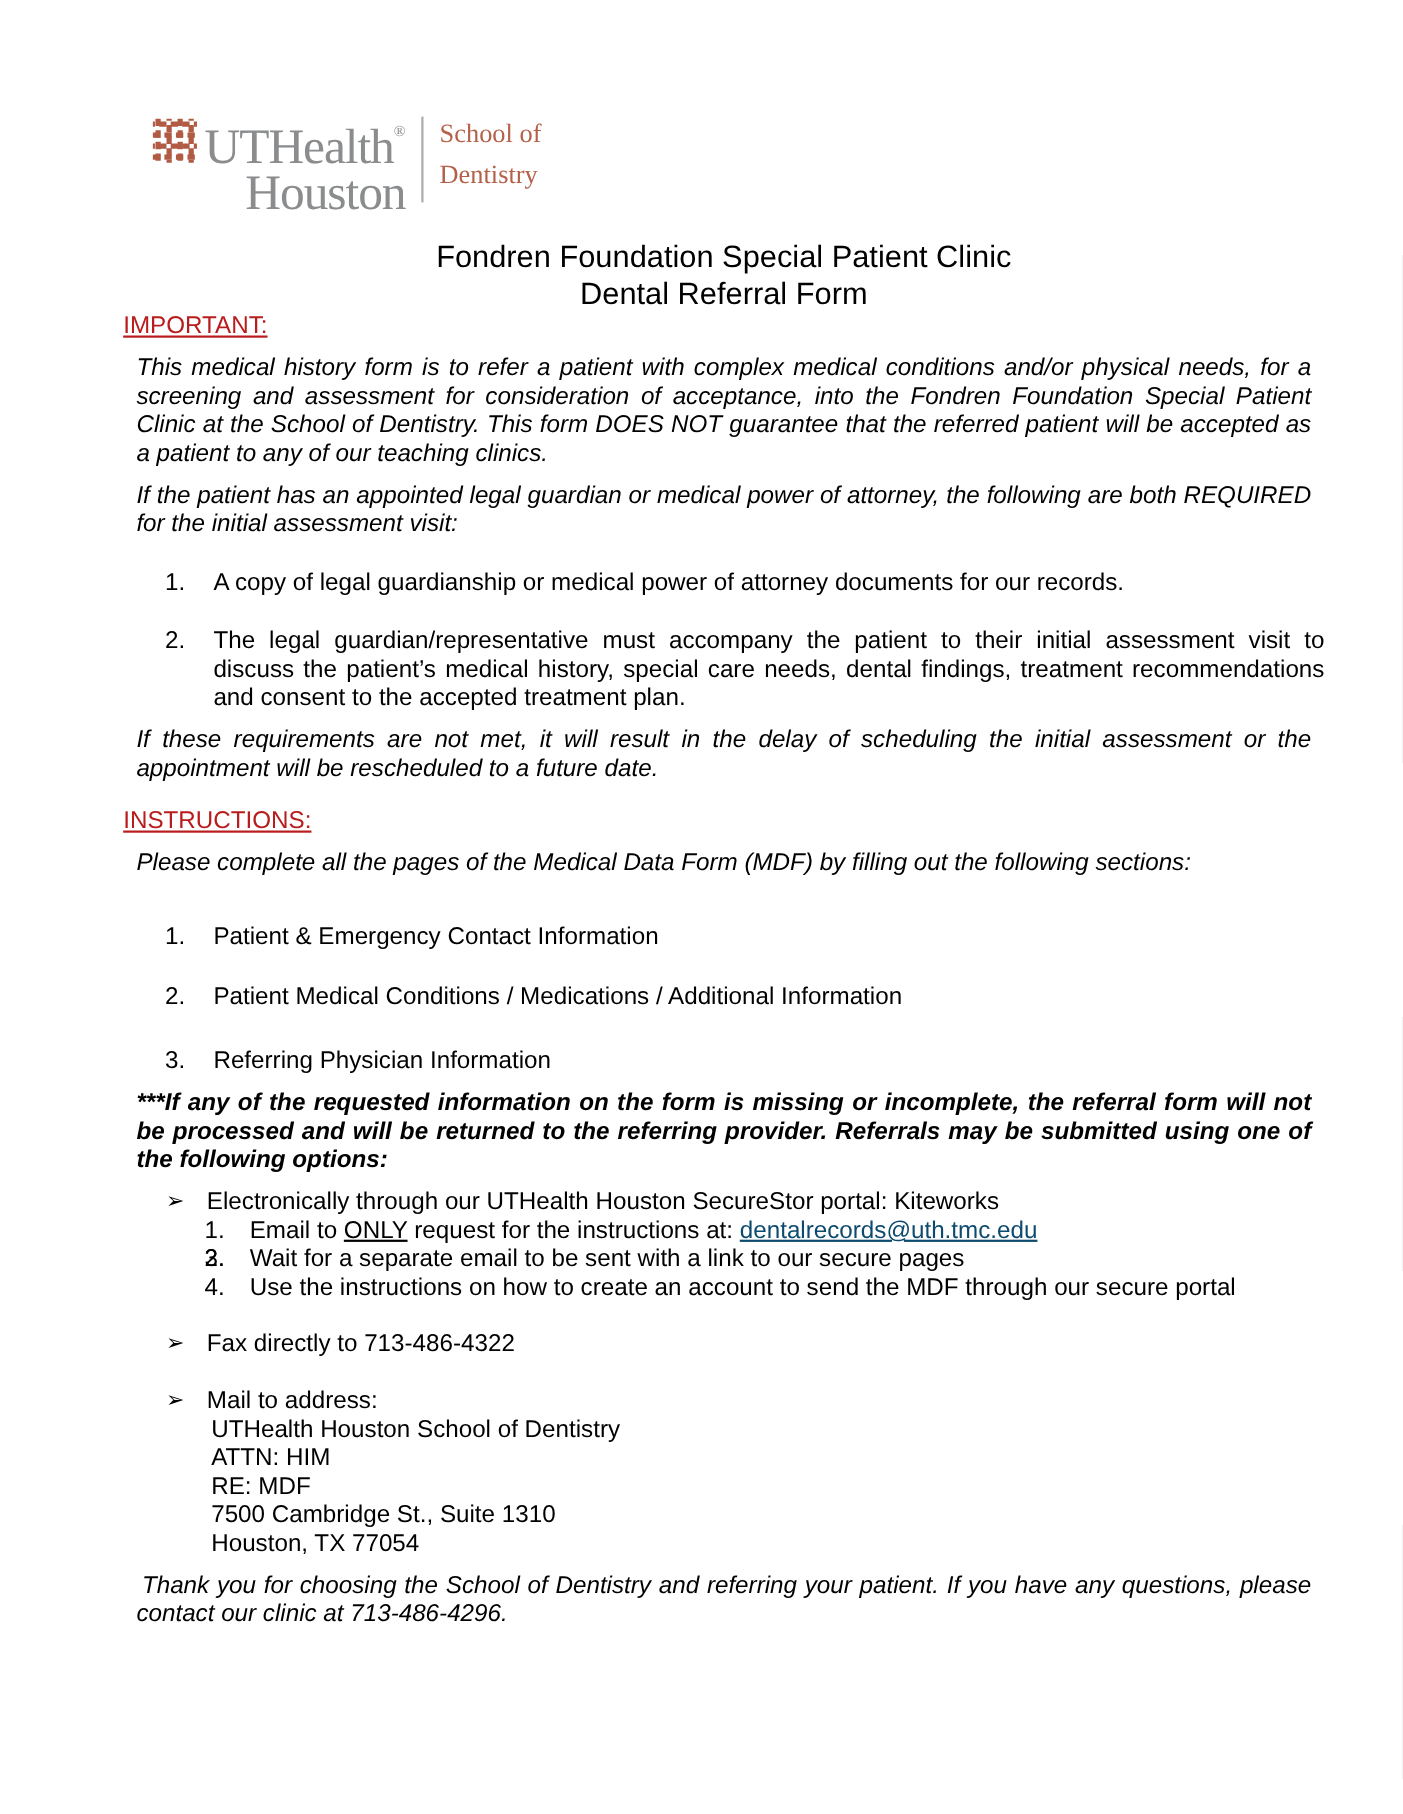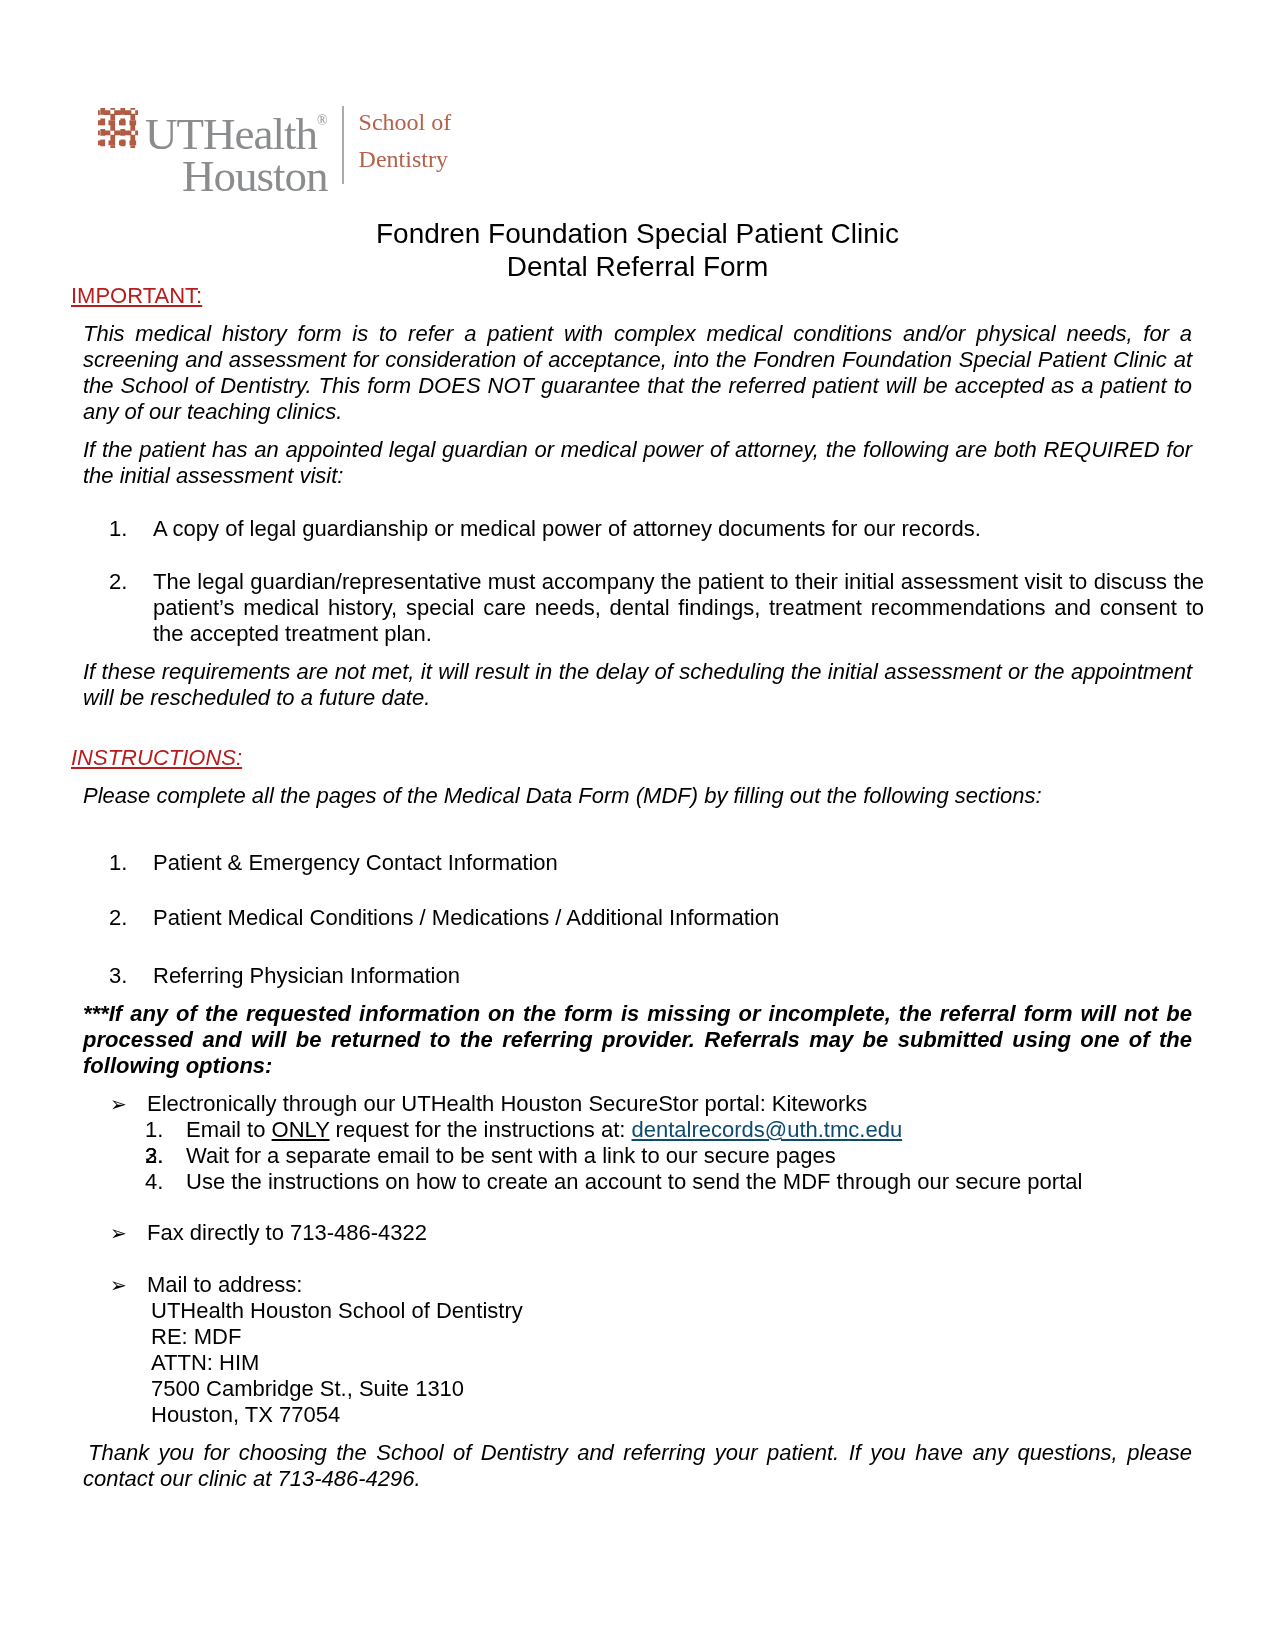--- a/index.html
+++ b/index.html
@@ -1,18 +1,18 @@
 <!DOCTYPE html>
 <html><head>
 <meta charset="utf-8">
 <style>
   html,body { margin:0; padding:0; background:#e8e8e8; }
   .page {
     width:1275px; height:1649px; margin:0 auto; background:#ffffff;
-    box-sizing:border-box; padding:100px 71px 0 71px;
+    box-sizing:border-box; padding:100px 71px 0 112px;
     font-family:"Liberation Sans", sans-serif; font-size:22px; color:#000;
     position:relative; overflow:hidden;
   }
 
   
   .logo-row { display:flex; align-items:flex-start; margin-left:26px; height:92px; }
   .weave-icon { width:42px; height:42px; margin-top:7px; flex:0 0 auto; }
   .brand-col {
     font-family:"Liberation Serif", serif; color:#8a8c8e;
     font-size:45px; line-height:42px; text-align:right; margin-left:6px;
@@ -48,21 +48,21 @@
   .address-block { margin-left:80px; line-height:26px; }
 
   .red-inline { color:#000000; text-decoration:underline; }
   a.email-link { color:#0c4a6e; text-decoration:underline; cursor:pointer; }
 
   
   .mt-para2   { margin-top:30px; }
   .mt-item1   { margin-top:27px; }
   .mt-item2   { margin-top:27px; }
   .mt-para3   { margin-top:21px; }
-  .mt-instr   { margin-top:34px;font-style:italic; }
+  .mt-instr   { margin-top:22px; }
   .mt-intro   { margin-top:4px; }
   .mt-sec1    { margin-top:41px; }
   .mt-sec2    { margin-top:29px; }
   .mt-sec3    { margin-top:32px; }
   .mt-warn    { margin-top:22px; }
   .mt-elec    { margin-top:1px; }
   .mt-fax     { margin-top:25px; }
   .mt-mail    { margin-top:26px; }
   .mt-close   { margin-top:24px; }
   .closing    { text-indent:5px; }
@@ -159,21 +159,21 @@
     <span class="arrow">➢</span>
     <span>Fax directly to 713-486-4322</span>
   </div>
 
   <div class="arrow-item mt-mail">
     <span class="arrow">➢</span>
     <span>Mail to address:</span>
   </div>
   <div class="address-block">
     <div>UTHealth Houston School of Dentistry</div>
+    <div>ATTN: HIM</div>
     <div>RE: MDF</div>
-    <div>ATTN: HIM</div>
     <div>7500 Cambridge St., Suite 1310</div>
     <div>Houston, TX 77054</div>
   </div>
 
   <p class="body just mt-close closing">Thank you for choosing the School of Dentistry and referring your patient. If you have any questions, please contact our clinic at 713-486-4296.</p>
 
 </div>
 
 </body></html>

